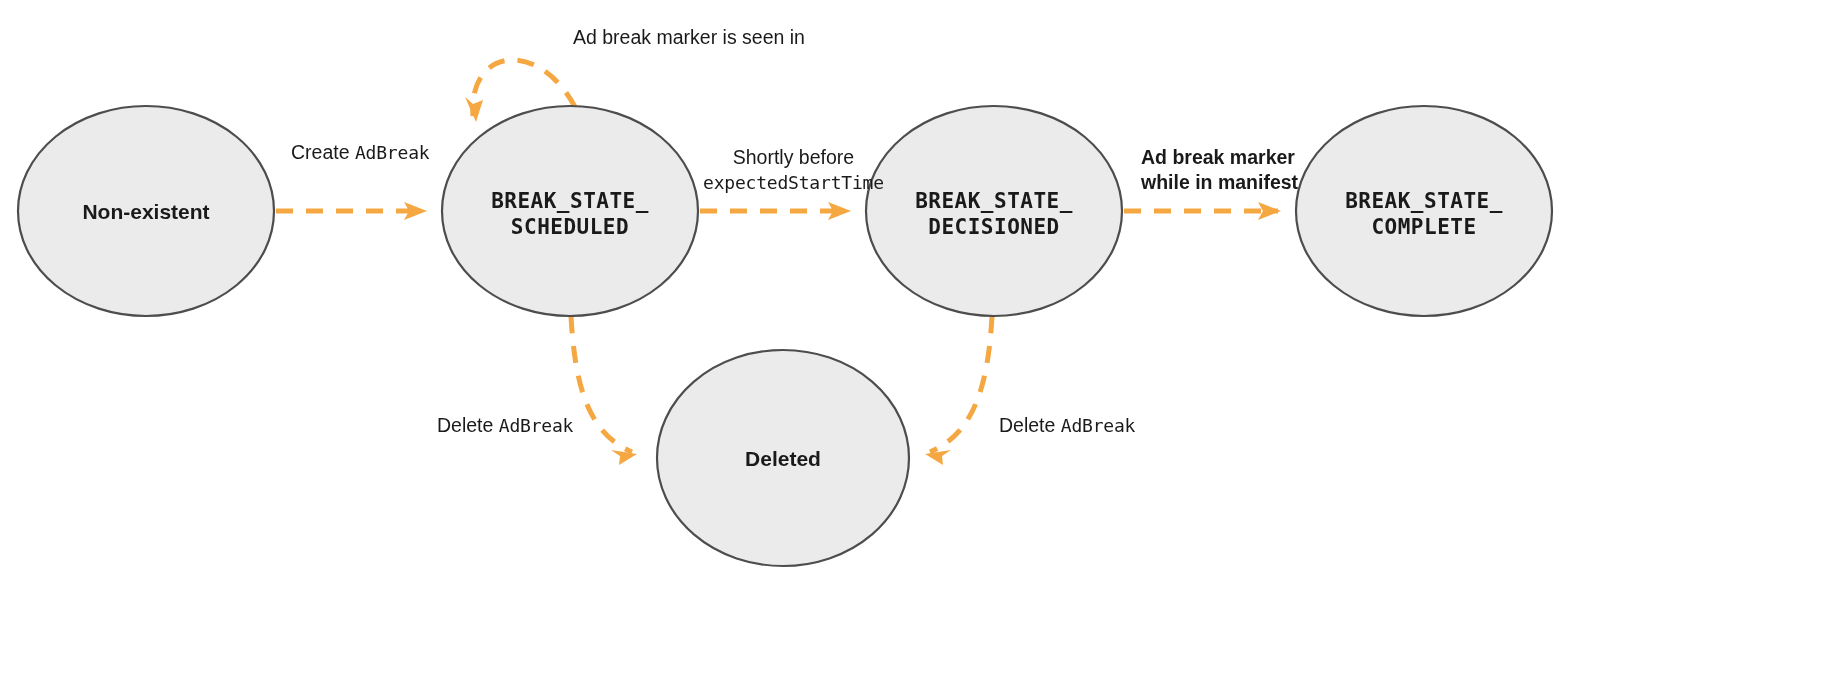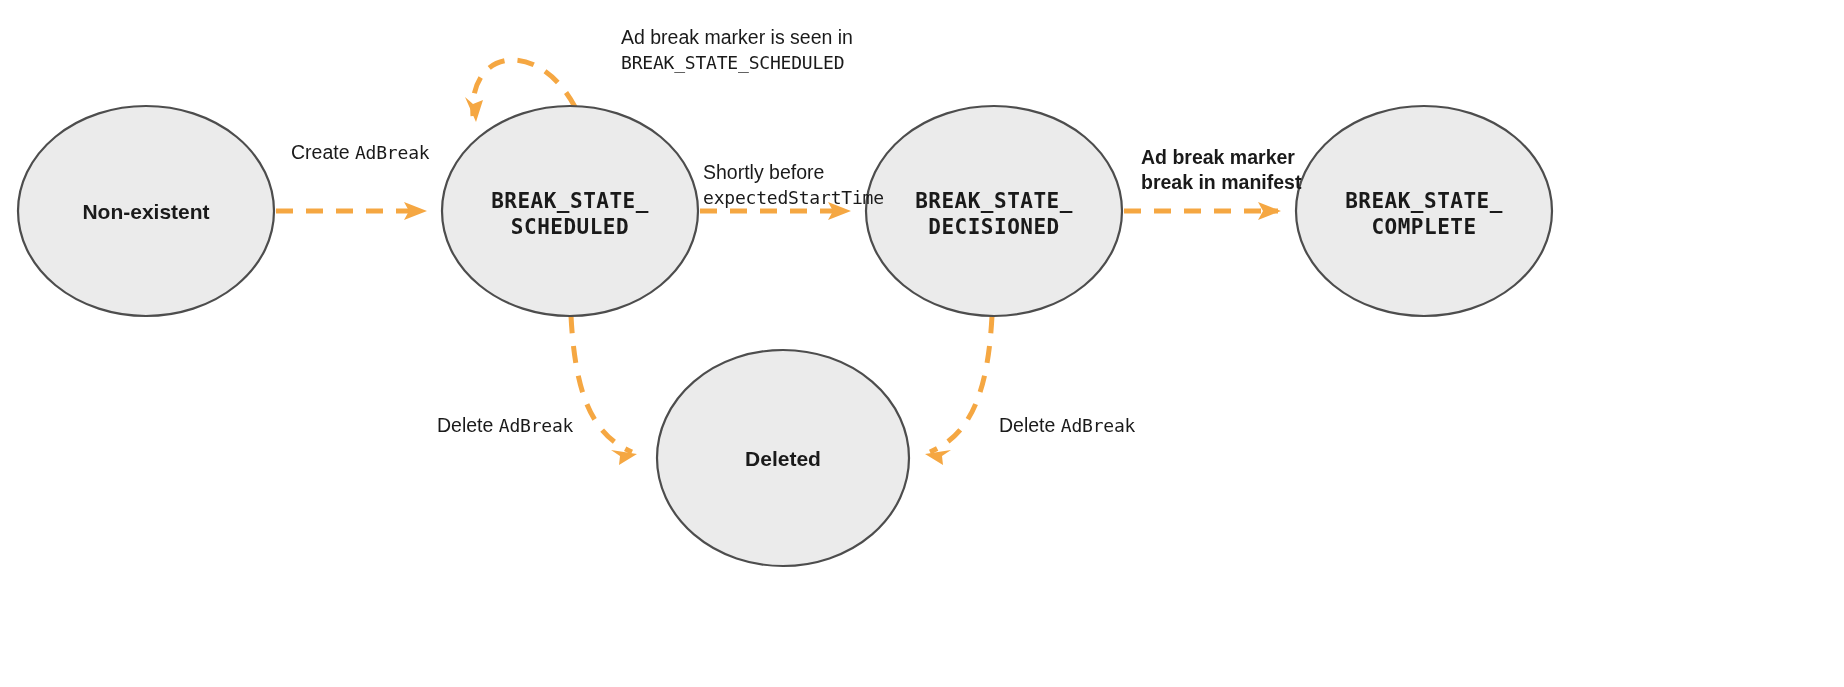--- a/index.html
+++ b/index.html
@@ -134,33 +134,32 @@
       <ellipse class="node-ellipse" cx="783" cy="458" rx="126" ry="108"></ellipse>
       <text class="node-label-plain" x="783" y="466">Deleted</text>
     </g>
 
   </svg>
 
   <div class="edge-label" style="left:291px; top:140px;">
     <span>Create </span><span class="mono">AdBreak</span>
   </div>
 
-  <div class="edge-label" style="left:621px; top:25px;">
+  <div class="edge-label" style="left:573px; top:25px;">
     <div>Ad break marker is seen in</div>
-    <div class="mono">BREAK_STATE_SCHEDULED</div>
   </div>
 
-  <div class="edge-label" style="left:703px; top:160px;">
+  <div class="edge-label" style="left:703px; top:145px;text-align:center;">
     <div>Shortly before</div>
     <div class="mono">expectedStartTime</div>
   </div>
 
   <div class="edge-label" style="left:1141px; top:145px;font-weight:bold;">
     <div>Ad break marker</div>
-    <div>break in manifest</div>
+    <div>while in manifest</div>
   </div>
 
   <div class="edge-label" style="left:437px; top:413px;">
     <span>Delete </span><span class="mono">AdBreak</span>
   </div>
 
   <div class="edge-label" style="left:999px; top:413px;">
     <span>Delete </span><span class="mono">AdBreak</span>
   </div>
 

